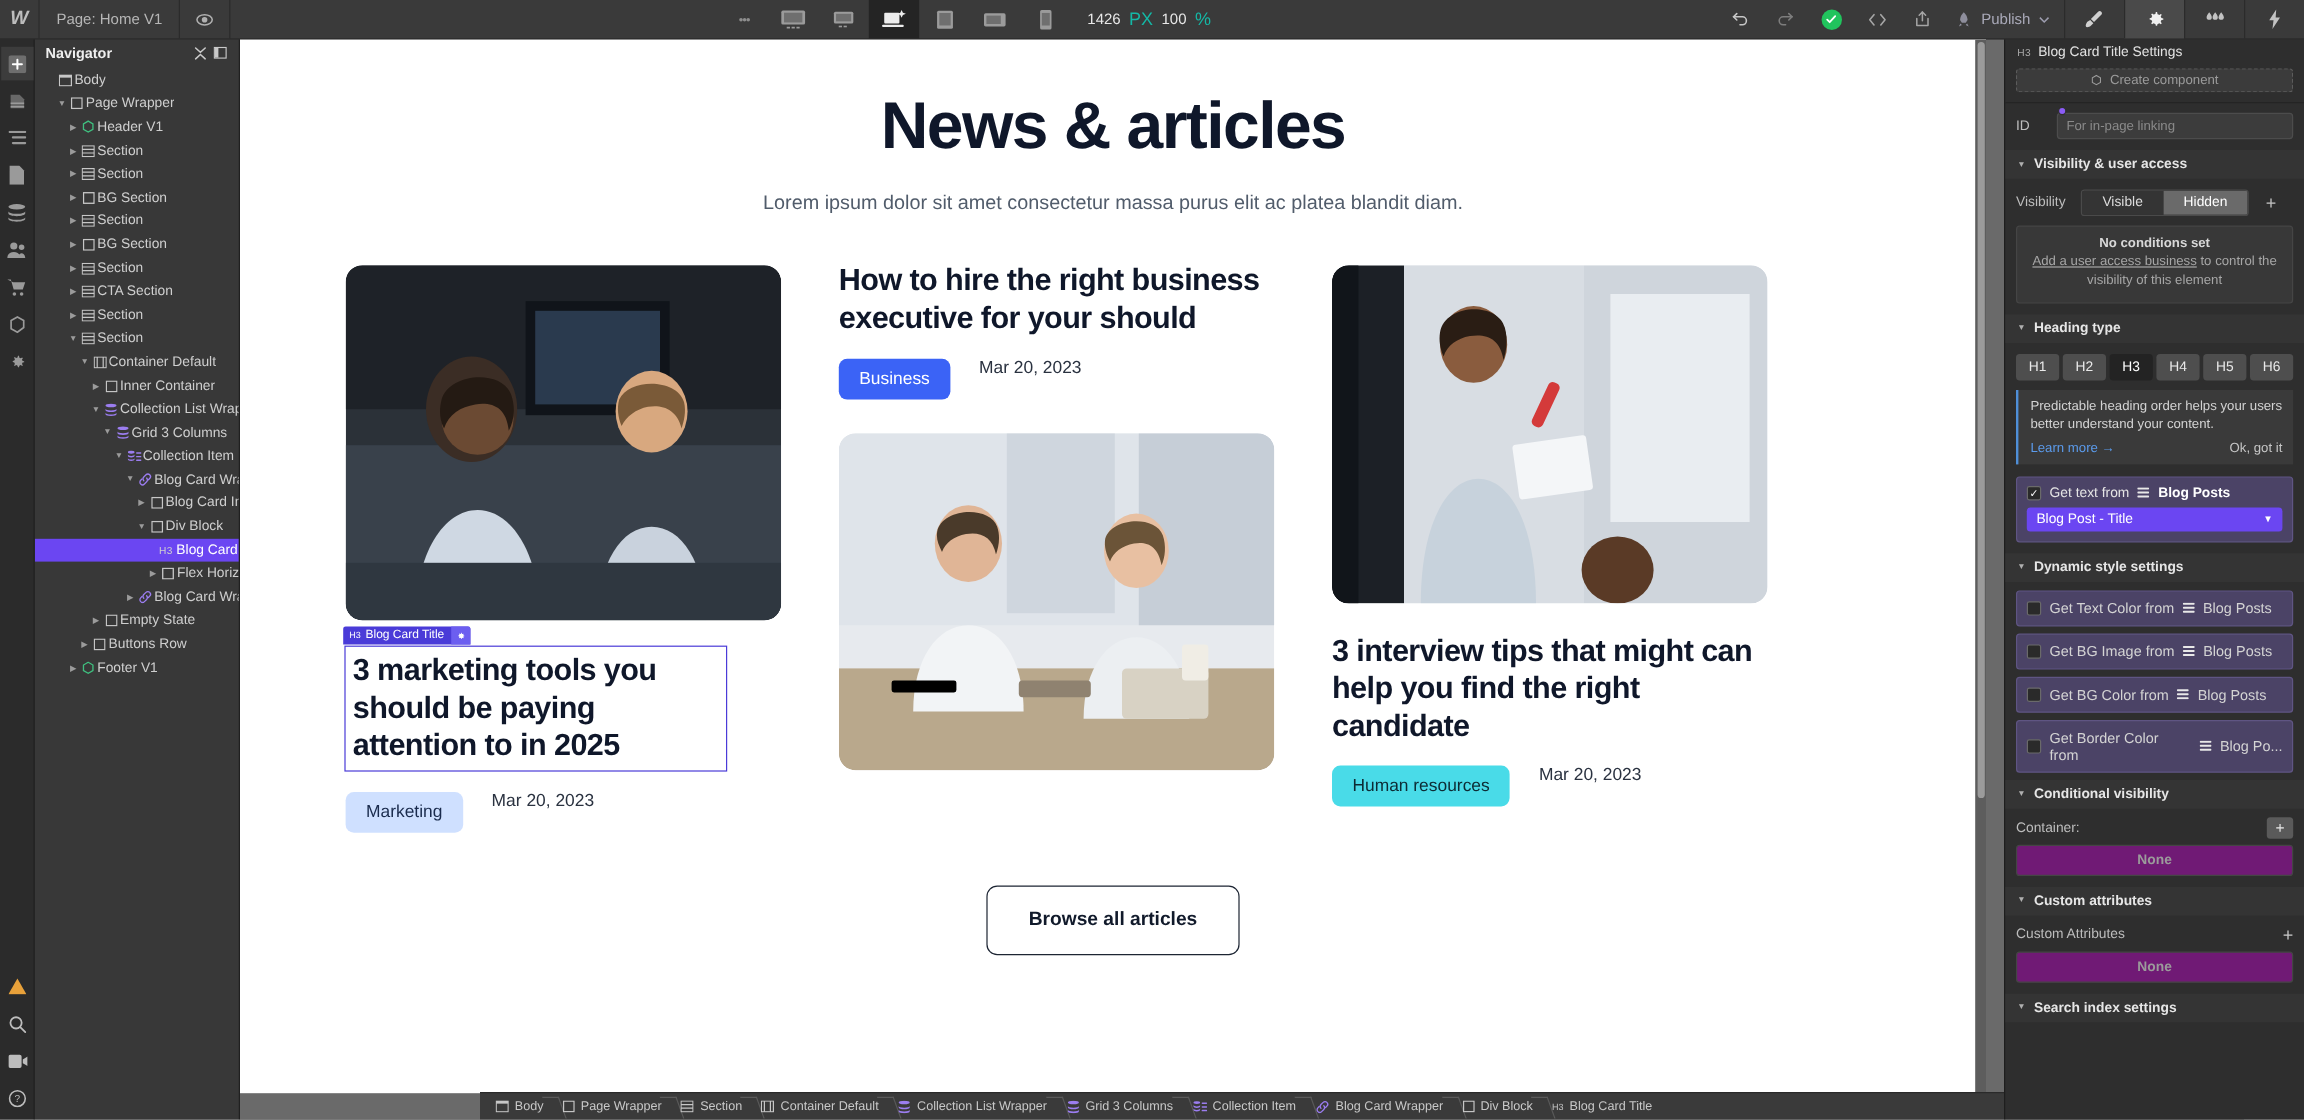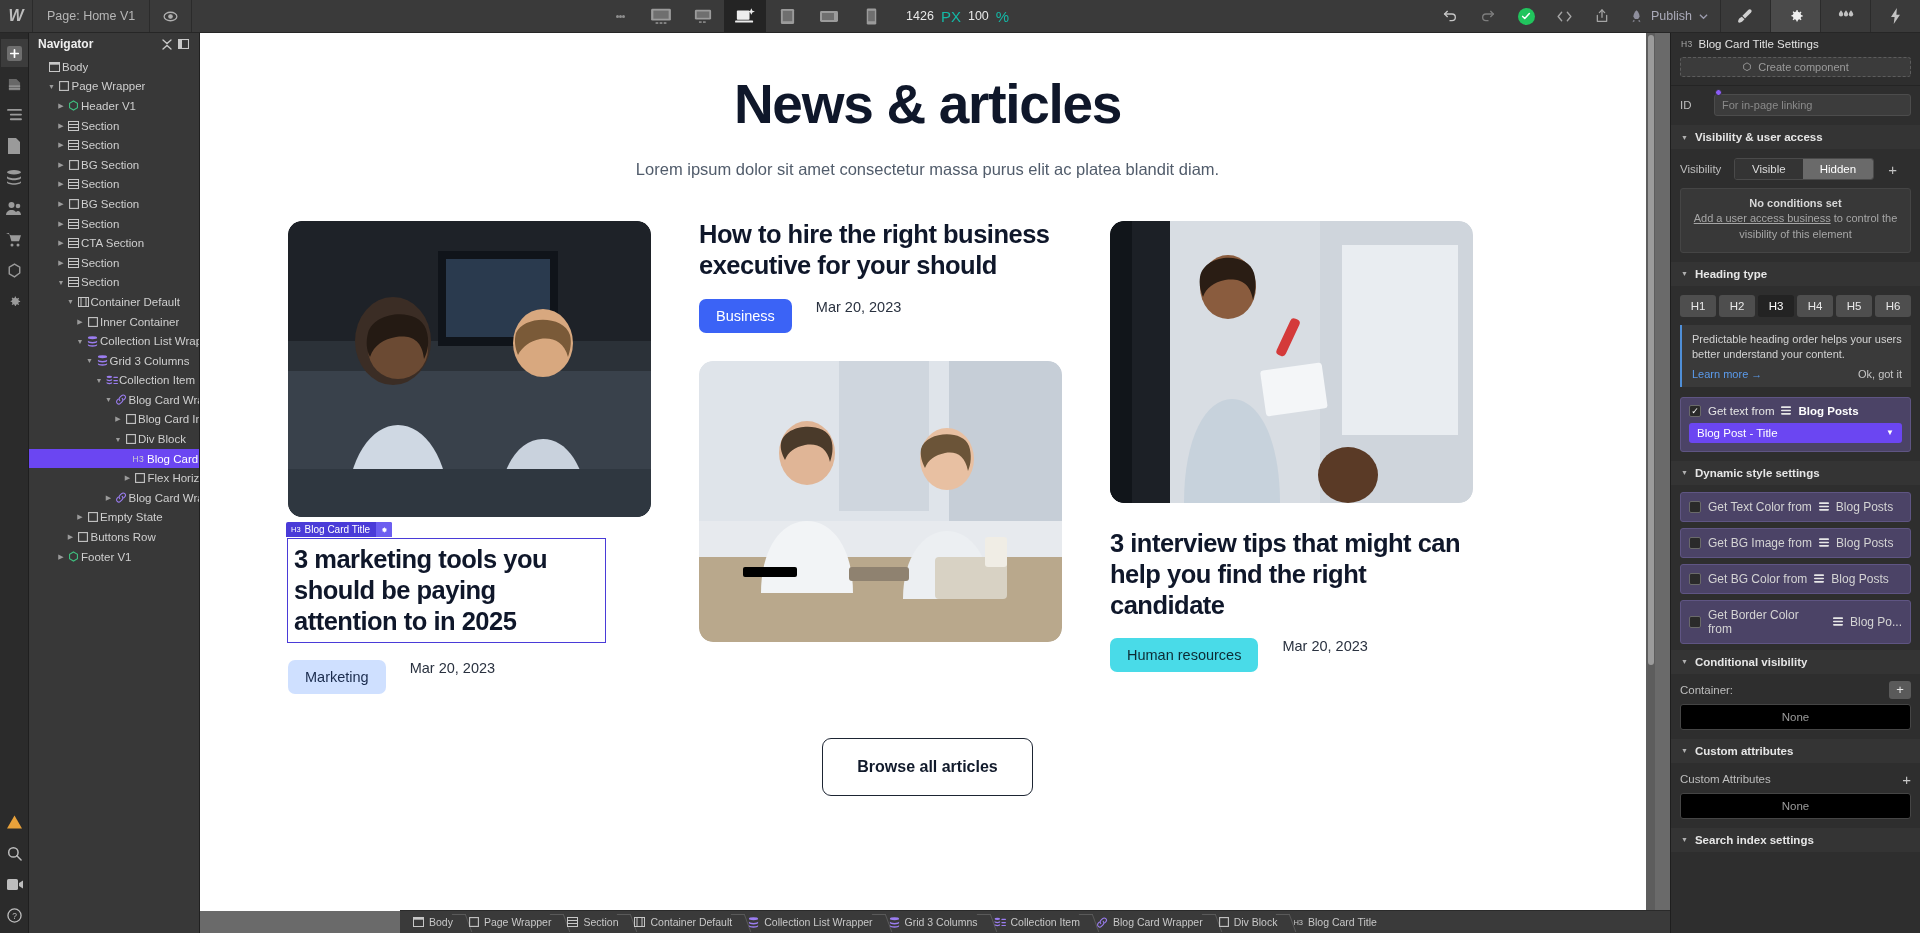--- a/index.html
+++ b/index.html
@@ -173,23 +173,23 @@
   .dynrow .t2 { font-size:11.5px; color:#fff; font-weight:700; }
   .dynsel { margin-top:6px; height:20px; background:#6b46f2; border-radius:3px;
     display:flex; align-items:center; padding:0 8px; font-size:11.5px; color:#fff; cursor:pointer; }
   .dynsel .cv { margin-left:auto; font-size:8px; }
   .dynitem { margin:0 9px 6px; background:#4b4366; border:1px solid #5f5583; border-radius:3px;
     padding:7px 8px; display:flex; align-items:center; gap:7px; }
   .condrow { display:flex; align-items:center; padding:7px 9px 5px; }
   .condrow .l { font-size:11.5px; color:#bdbdbd; flex:1; }
   .sqplus { width:22px; height:18px; background:#5a5a5a; border-radius:3px; color:#e5e5e5;
     display:flex; align-items:center; justify-content:center; font-size:13px; cursor:pointer; }
-  .nonebox { margin:0 9px 9px; height:26px; background:#000000; border:1px solid #454545;
+  .nonebox { margin:0 9px 9px; height:26px; background:#701a75; border:1px solid #454545;
     border-radius:3px; display:flex; align-items:center; justify-content:center;
-    font-size:11.5px; color:#9b9b9b; }
+    font-size:11.5px; color:#9b9b9b;font-weight:bold; }
   .carow { display:flex; align-items:center; padding:8px 9px 5px; }
   .carow .l { font-size:11.5px; color:#bdbdbd; flex:1; }
   .carow .p { color:#c8c8c8; font-size:15px; cursor:pointer; }
   svg { display:block; }
 </style>
 </head>
 <body>
 
 <div class="app">
 

